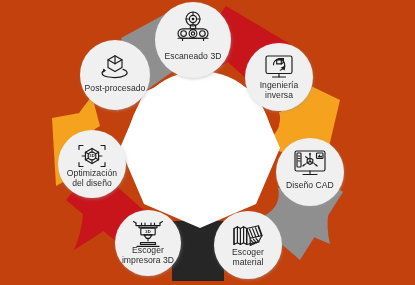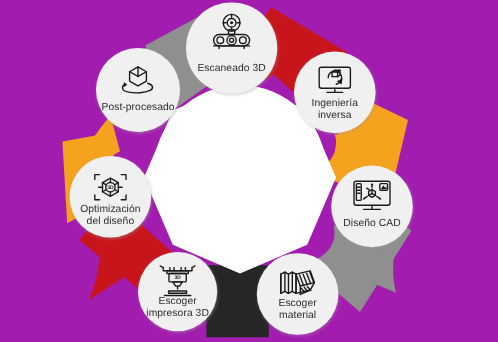--- a/index.html
+++ b/index.html
@@ -41,21 +41,21 @@
     font-size: 4.2px;
     fill: #1a1a1a;
     text-anchor: middle;
     dominant-baseline: middle;
     font-weight: bold;
   }
 </style>
 </head>
 <body>
 
-<div id="diagram-root" style="background: #a21caf;">
+<div id="diagram-root" style="background: #c2410c;">
   <svg class="cycle" viewBox="0 0 415 285">
     <defs>
       <filter id="softshadow" x="-30%" y="-30%" width="170%" height="170%">
         <feDropShadow dx="0.7" dy="1.2" stdDeviation="1.5" flood-color="#9a9a9a" flood-opacity="0.45"></feDropShadow>
       </filter>
       <clipPath id="clip-screen-rev">
         <rect x="-13" y="-12" width="26" height="17" rx="1.5"></rect>
       </clipPath>
     </defs>
 

